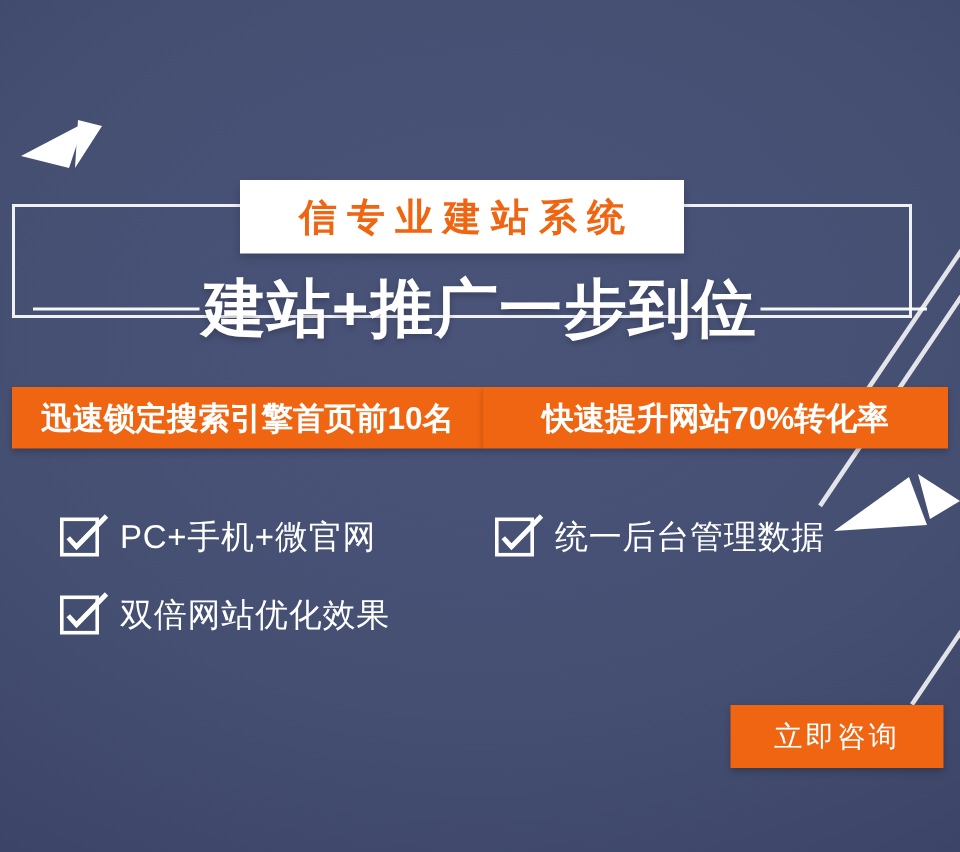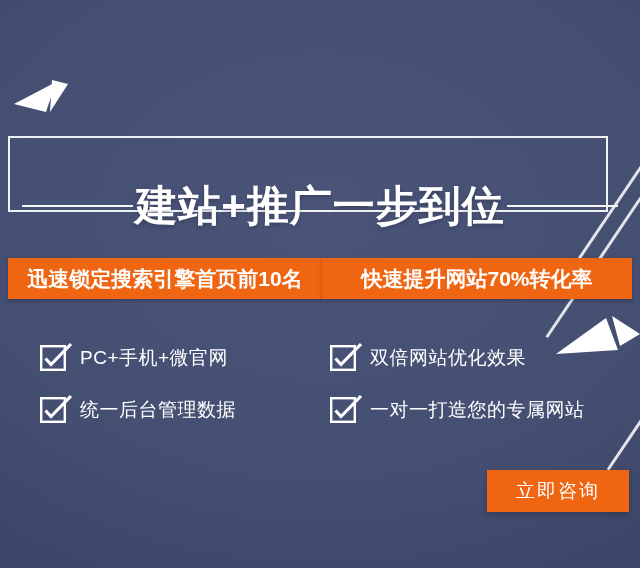--- a/index.html
+++ b/index.html
@@ -128,21 +128,21 @@
   }
   .feature {
     display: flex;
     align-items: center;
     gap: 14px;
   }
   .chk { width: 26px; height: 26px; flex: 0 0 26px; position: relative; }
   .chk svg { display: block; overflow: visible; }
   .feature-label {
     color: #ffffff;
-    font-size: 19px;
+    font-size: 22px;
     font-weight: 500;
     white-space: nowrap;
     letter-spacing: .5px;
   }
 
   
   .cta {
     position: absolute;
     left: 487px;
     top: 470px;
@@ -177,20 +177,23 @@
 
   <div class="plane" style="left:556px; top:310px;">
     <svg width="84" height="52" viewBox="0 0 84 52">
       <polygon points="0,44 50,8 62,40" fill="#ffffff"></polygon>
       <polygon points="56,6 84,24 64,36" fill="#ffffff"></polygon>
     </svg>
   </div>
 
   <div class="frame"></div>
 
+  <div class="tag-box">
+    <span class="tag-text">信专业建站系统</span>
+  </div>
 
   <div class="headline-row">
     <span class="rule"></span>
     <span class="headline">建站+推广一步到位</span>
     <span class="rule"></span>
   </div>
 
   <div class="badges">
     <div class="badge badge-1">迅速锁定搜索引擎首页前10名</div>
     <div class="badge badge-2">快速提升网站70%转化率</div>
@@ -208,40 +211,31 @@
       <span class="feature-label">PC+手机+微官网</span>
     </div>
 
     <div class="feature">
       <span class="chk">
         <svg width="26" height="26" viewBox="0 0 26 26">
           <rect x="1.2" y="1.2" width="23.6" height="23.6" fill="none" stroke="#ffffff" stroke-width="2.4"></rect>
           <path d="M5.5 13.5 L11 19.5 L31 -1" fill="none" stroke="#ffffff" stroke-width="3.2" stroke-linecap="butt" stroke-linejoin="miter"></path>
         </svg>
       </span>
-      <span class="feature-label">双倍网站优化效果</span>
+      <span class="feature-label">统一后台管理数据</span>
     </div>
 
     <div class="feature">
       <span class="chk">
         <svg width="26" height="26" viewBox="0 0 26 26">
           <rect x="1.2" y="1.2" width="23.6" height="23.6" fill="none" stroke="#ffffff" stroke-width="2.4"></rect>
           <path d="M5.5 13.5 L11 19.5 L31 -1" fill="none" stroke="#ffffff" stroke-width="3.2" stroke-linecap="butt" stroke-linejoin="miter"></path>
         </svg>
       </span>
-      <span class="feature-label">统一后台管理数据</span>
+      <span class="feature-label">双倍网站优化效果</span>
     </div>
 
-    <div class="feature">
-      <span class="chk">
-        <svg width="26" height="26" viewBox="0 0 26 26">
-          <rect x="1.2" y="1.2" width="23.6" height="23.6" fill="none" stroke="#ffffff" stroke-width="2.4"></rect>
-          <path d="M5.5 13.5 L11 19.5 L31 -1" fill="none" stroke="#ffffff" stroke-width="3.2" stroke-linecap="butt" stroke-linejoin="miter"></path>
-        </svg>
-      </span>
-      <span class="feature-label">一对一打造您的专属网站</span>
-    </div>
 
   </div>
 
   <button class="cta">立即咨询</button>
 
 </div>
 
 </body></html>

